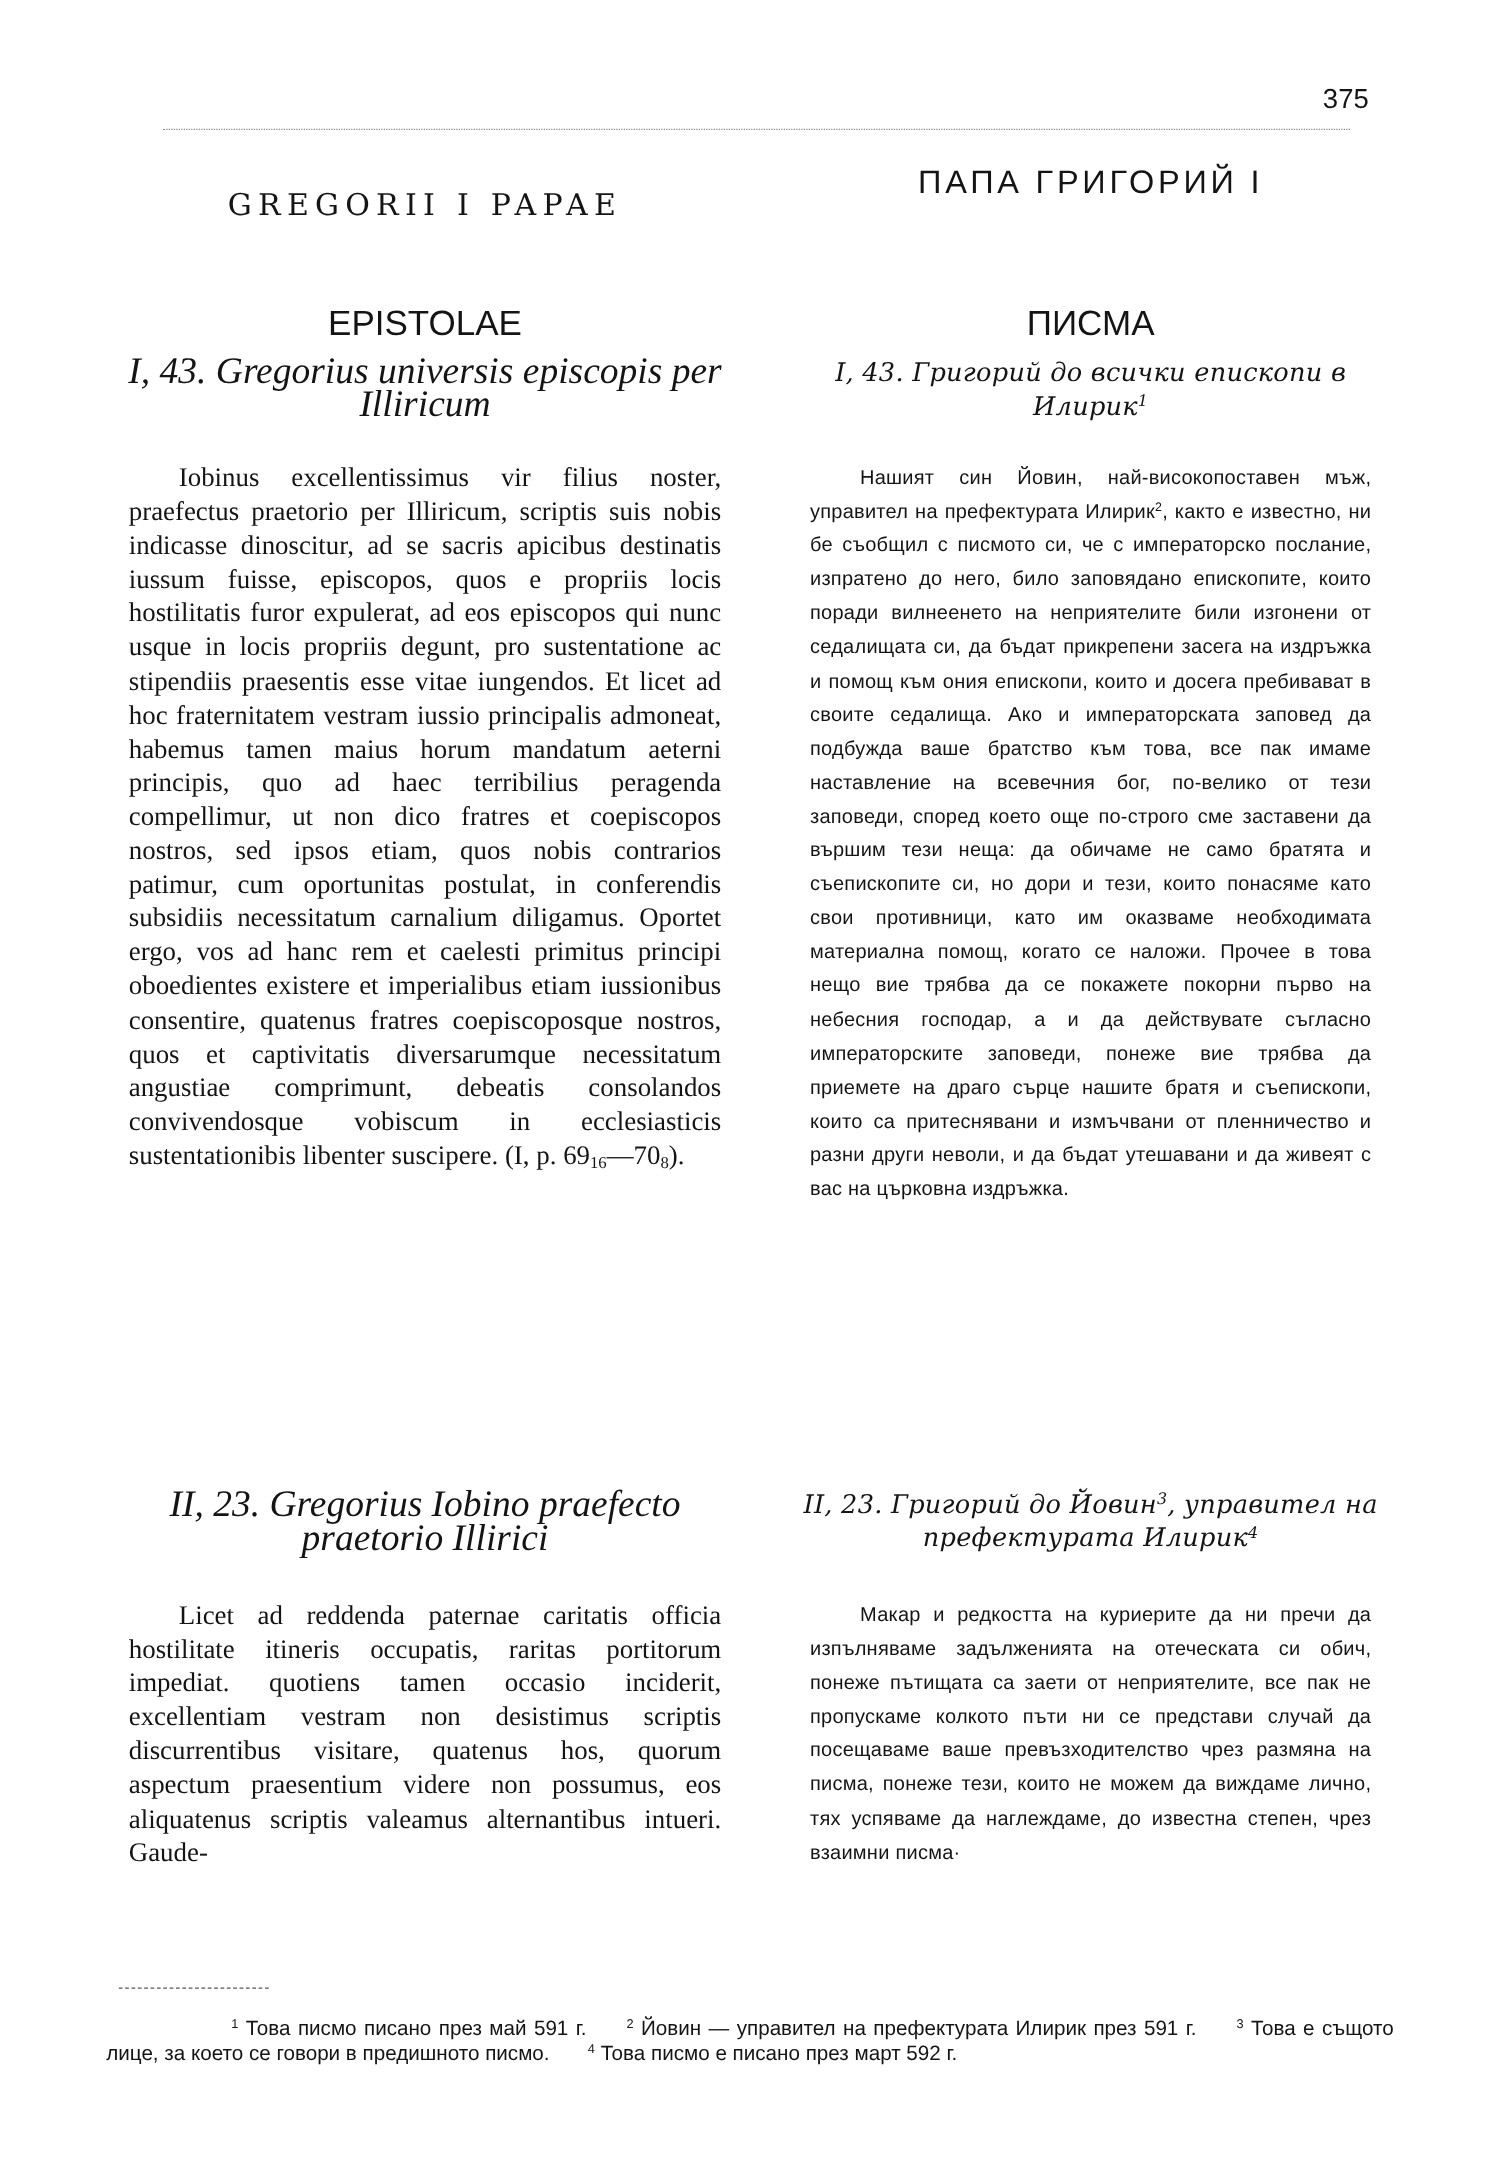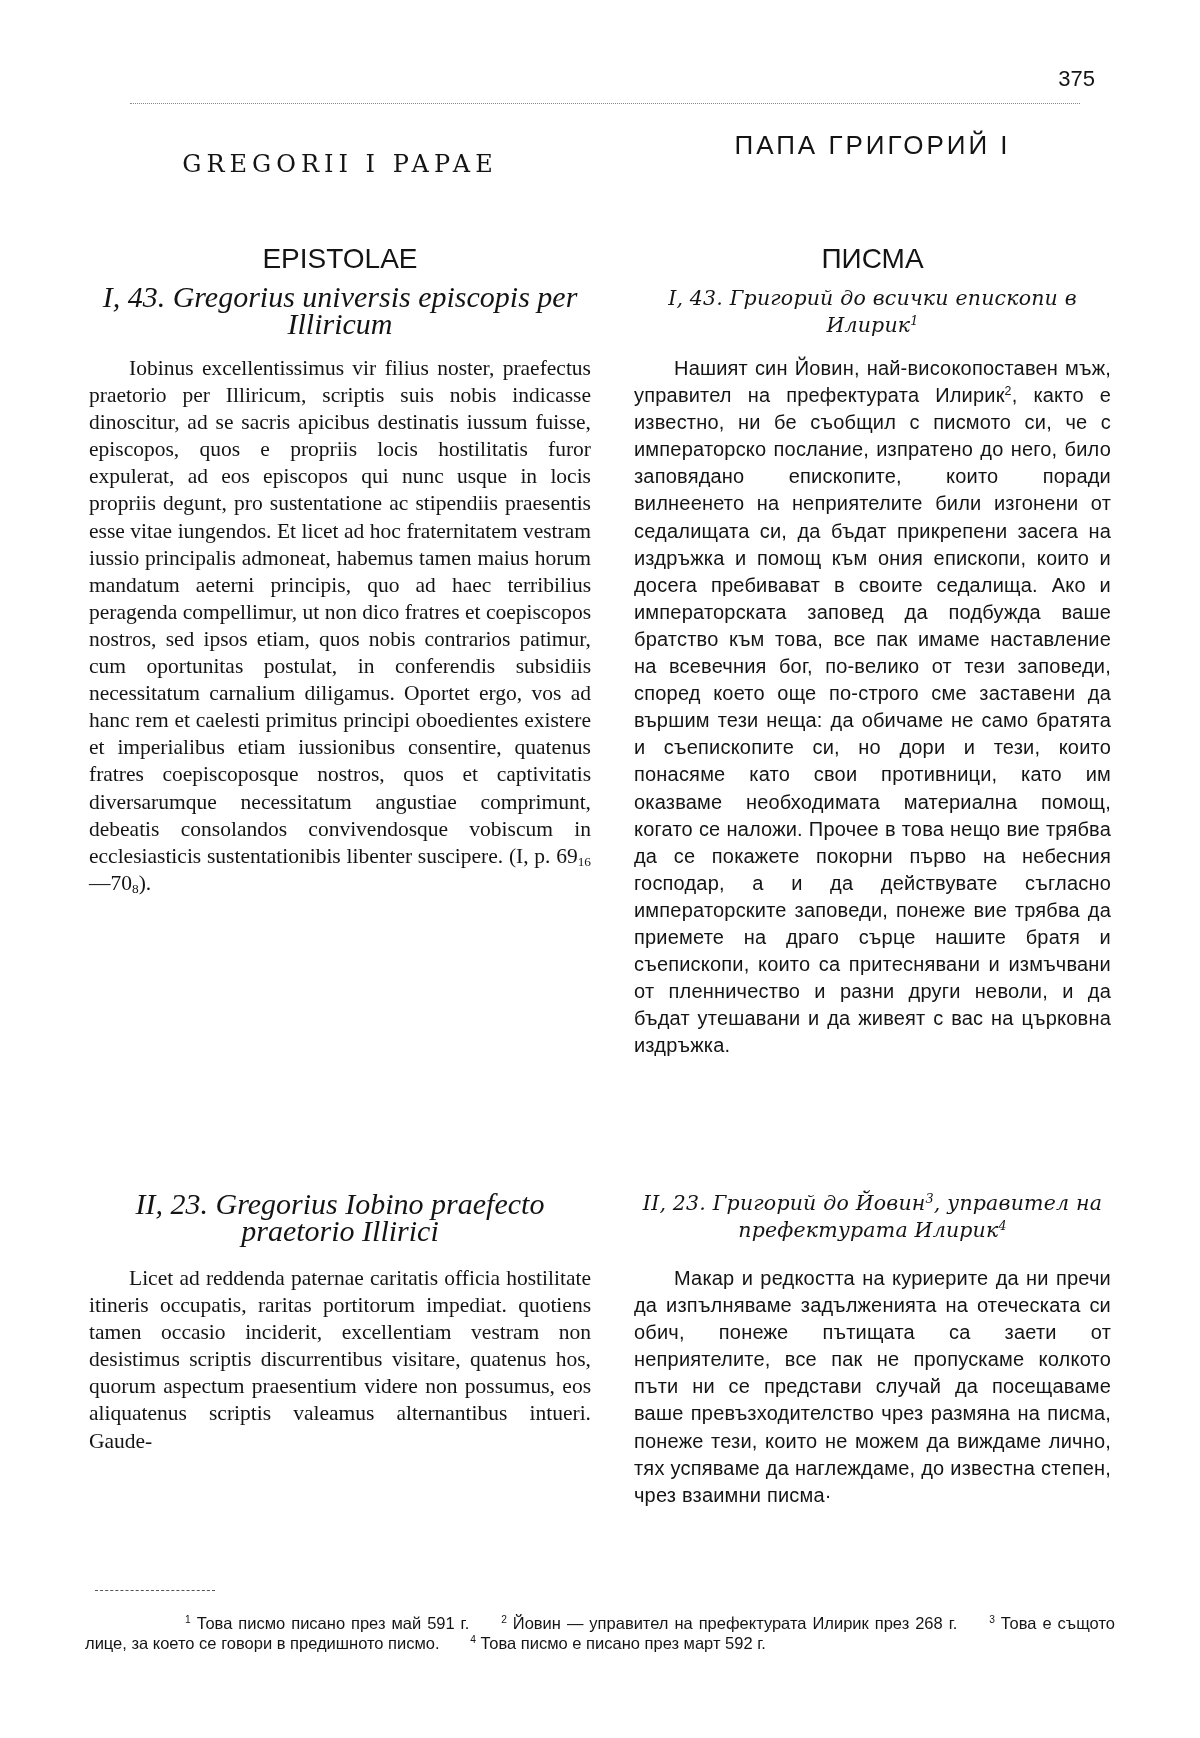--- a/index.html
+++ b/index.html
@@ -42,24 +42,24 @@
     position: absolute; width: 100%; text-align: center;
     font-style: italic; font-size: 30px; line-height: 27px;
   }
   .letter-body {
     position: absolute; width: 100%;
     font-size: 21.5px; line-height: 27.1px; text-align: justify;
     text-align-last: left;
   }
   .col.right .letter-body, .col.right .letter-title {
     font-family: "Liberation Sans", "DejaVu Sans", sans-serif;
-    font-size: 20px; letter-spacing: 0.2px;
+    font-size: 16px; letter-spacing: 0.2px;
   }
   .col.right .letter-title { font-family: "DejaVu Serif", serif; font-size: 20.5px; }
-  .letter-body p { margin: 4px; text-indent: 40px; }
+  .letter-body p { margin: 18px; text-indent: 40px; }
   sup { font-size: 0.62em; line-height: 0; vertical-align: 0.55em; }
   sub { font-size: 0.62em; line-height: 0; vertical-align: -0.25em; }
 
   .footnote-rule {
     position: absolute; top: 1590px; left: 95px; width: 120px; border-top: 1px dashed #555;
   }
   .footnotes {
     position: absolute; top: 1613px; left: 85px; width: 1030px;
     font-family: "Liberation Sans", "DejaVu Sans", sans-serif;
     font-size: 16.5px; line-height: 20px; text-align: justify; text-align-last: left;
@@ -116,17 +116,17 @@
   </div>
   <div class="letter-body" style="top:1261px;">
     <p>Макар и редкостта на куриерите да ни пречи да изпълняваме задълженията на отеческата си обич, понеже пътищата са заети от неприятелите, все пак не пропускаме колкото пъти ни се представи случай да посещаваме ваше превъзходителство чрез размяна на писма, понеже тези, които не можем да виждаме лично, тях успяваме да наглеждаме, до известна степен, чрез взаимни писма·</p>
   </div>
 </div>
 
 <div class="footnote-rule"></div>
 <div class="footnotes">
   <div class="fn-wrap">
     <span class="fn"><sup>1</sup> <span>Това писмо писано през май 591 г.</span></span>
-    <span class="fn"><sup>2</sup> <span>Йовин — управител на префектурата Илирик през 268 г.</span></span>
+    <span class="fn"><sup>2</sup> <span>Йовин — управител на префектурата Илирик през 591 г.</span></span>
     <span class="fn"><sup>3</sup> <span>Това е същото лице, за което се говори в предишното писмо.</span></span>
     <span class="fn"><sup>4</sup> <span>Това писмо е писано през март 592 г.</span></span>
   </div>
 </div>
 
 </body></html>

